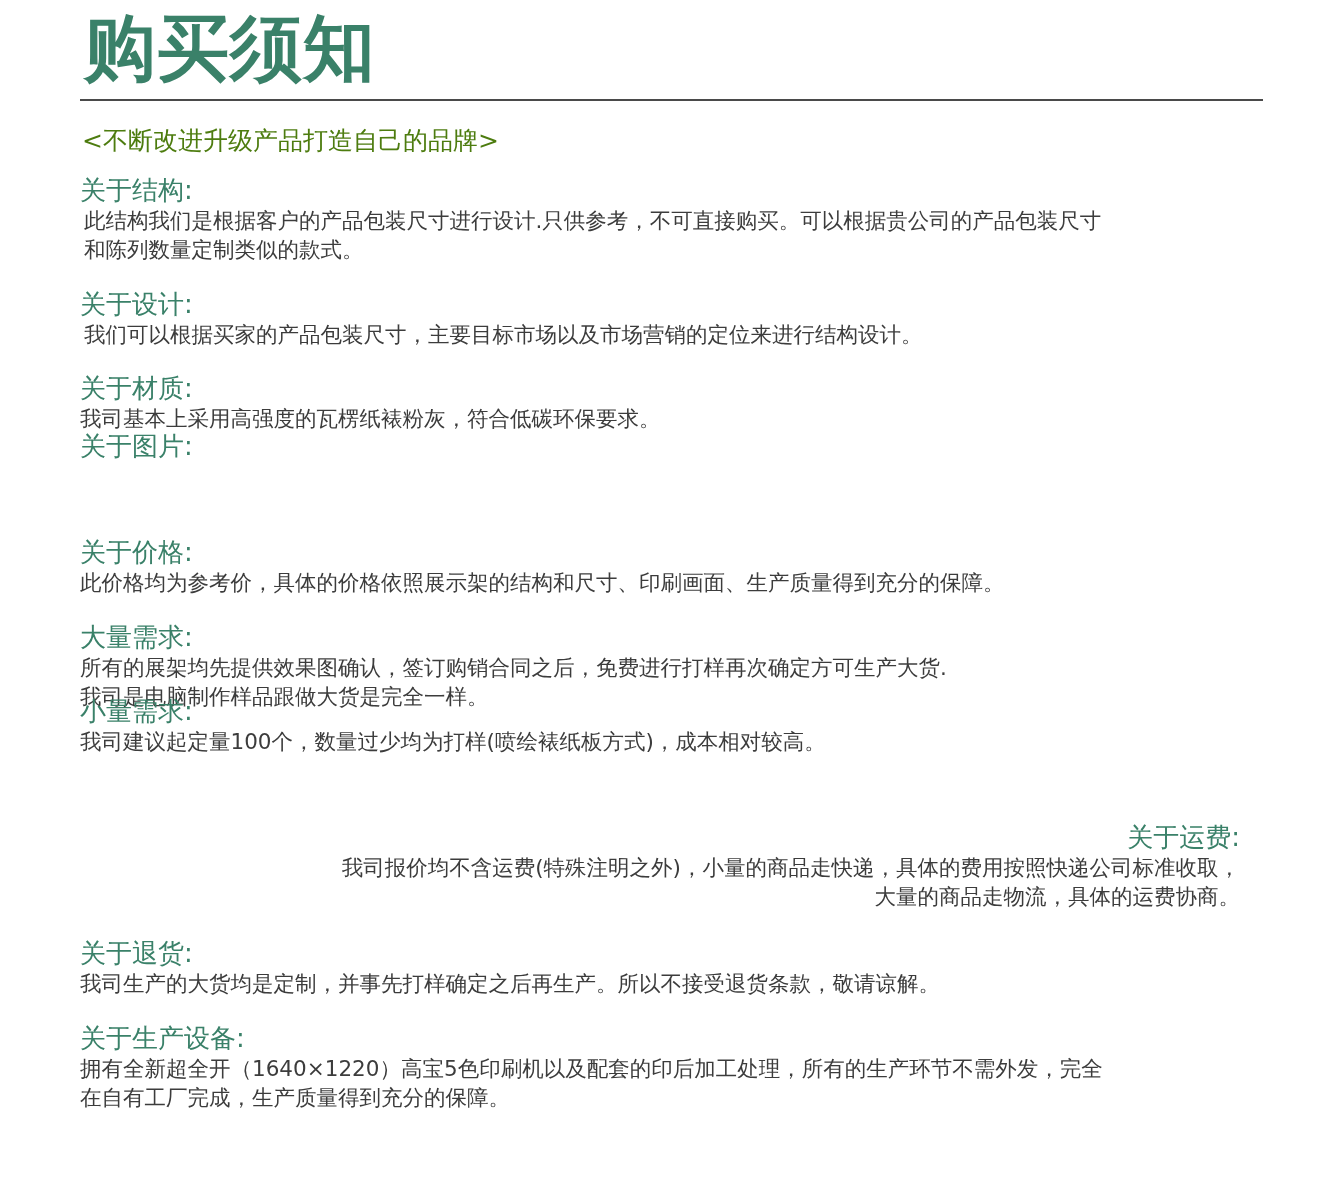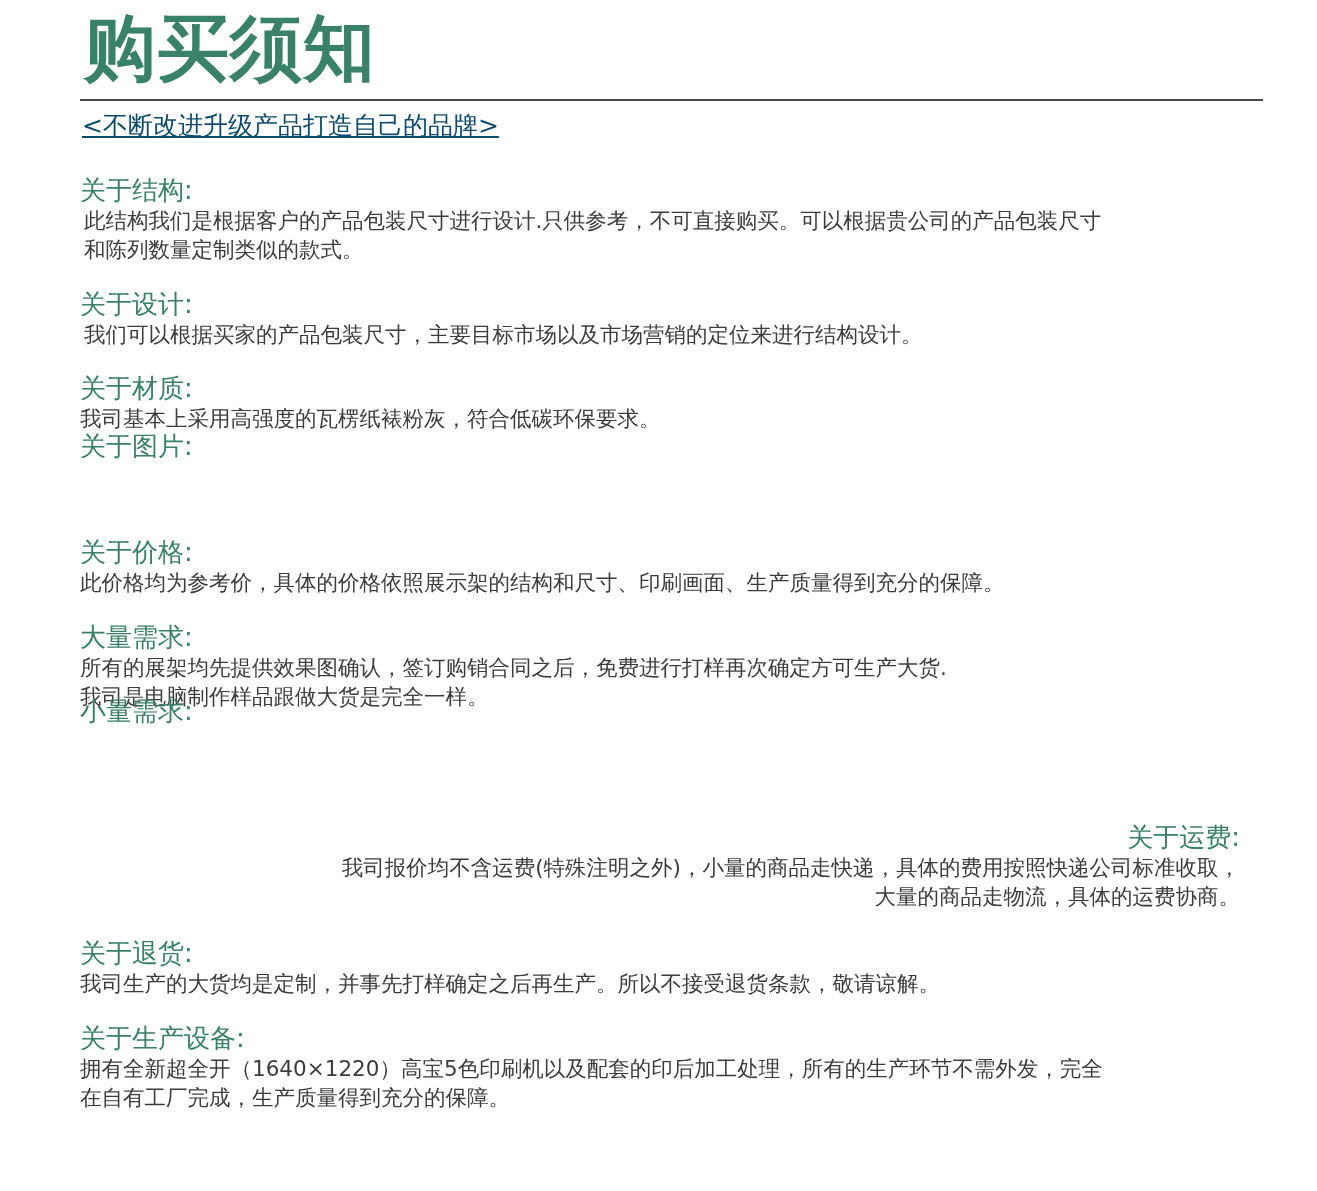--- a/index.html
+++ b/index.html
@@ -30,26 +30,25 @@
       position: absolute;
       left: 80px;
       top: 99px;
       width: 1183px;
       height: 2px;
       background: #4a4a4a;
     }
     .subtitle {
       position: absolute;
       left: 82px;
-      top: 109px;
+      top: 124px;
       font-size: 25px;
       line-height: 34px;
-      color: #0c4a6e;
+      color: #4d7c0f;
       margin: 0;
-      text-decoration: underline;
     }
     .section {
       position: absolute;
       left: 80px;
       width: 1160px;
     }
     .section-heading {
       font-size: 26px;
       line-height: 32px;
       font-weight: normal;
@@ -98,20 +97,21 @@
 </div>
 
 <div class="section" style="top:621px;">
   <h2 class="section-heading">大量需求:</h2>
   <p class="section-body">所有的展架均先提供效果图确认，签订购销合同之后，免费进行打样再次确定方可生产大货.
 我司是电脑制作样品跟做大货是完全一样。</p>
 </div>
 
 <div class="section" style="top:695px;">
   <h2 class="section-heading">小量需求:</h2>
+  <p class="section-body">我司建议起定量100个，数量过少均为打样(喷绘裱纸板方式)，成本相对较高。</p>
 </div>
 
 <div class="section" style="top:821px;text-align:right;">
   <h2 class="section-heading">关于运费:</h2>
   <p class="section-body">我司报价均不含运费(特殊注明之外)，小量的商品走快递，具体的费用按照快递公司标准收取，
 大量的商品走物流，具体的运费协商。</p>
 </div>
 
 <div class="section" style="top:937px;">
   <h2 class="section-heading">关于退货:</h2>

